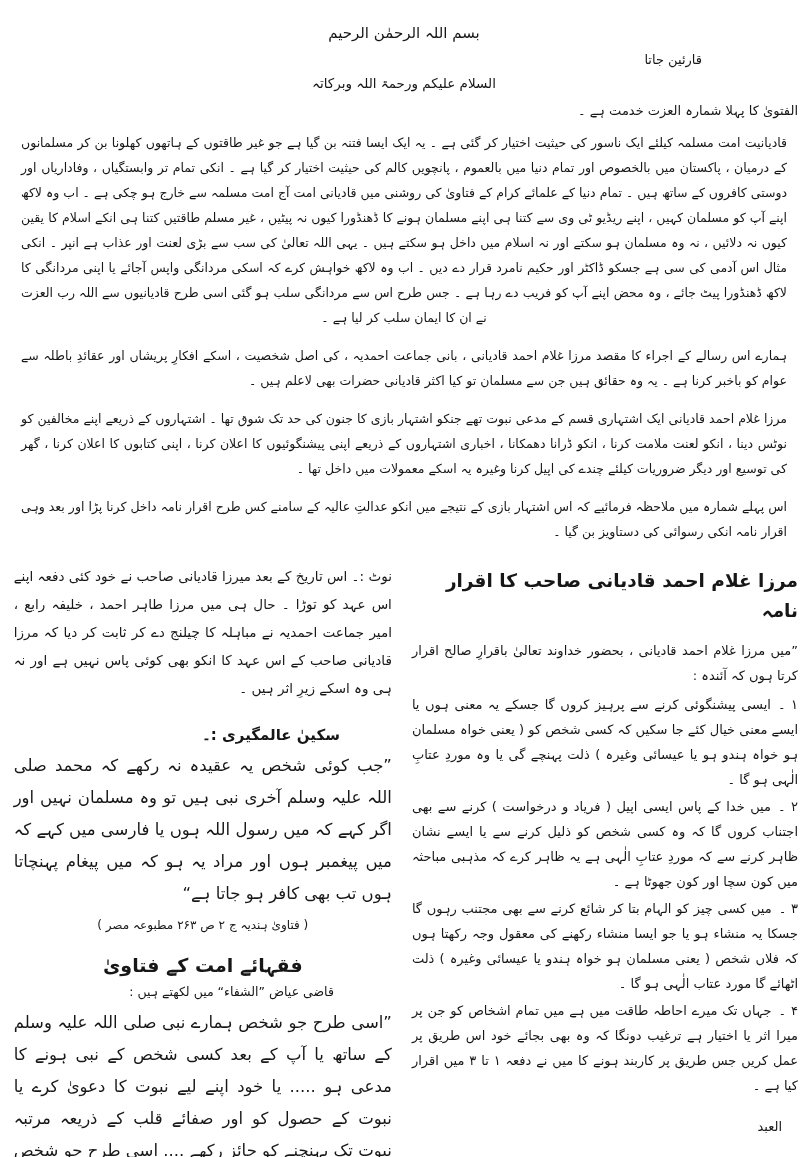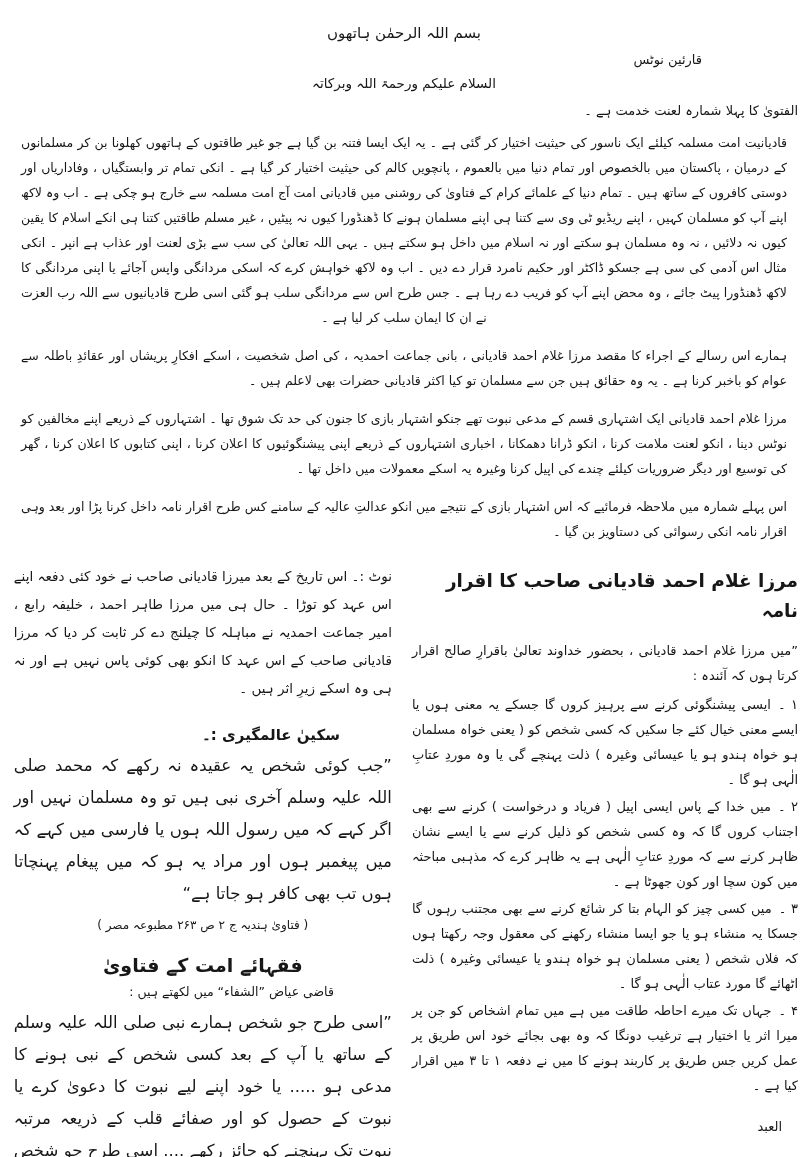--- a/index.html
+++ b/index.html
@@ -37,24 +37,24 @@
   .quote-large{font-size:16.5px;line-height:32px;text-align:justify;margin:0;}
   .citation{font-size:12px;text-align:center;margin:8px 0 0 0;}
   .fuqaha-heading{font-size:19px;font-weight:bold;text-align:center;margin:22px 0 8px 0;}
   .qazi-line{font-size:12.5px;padding-right:58px;margin:0 0 8px 0;}
 </style>
 </head>
 <body>
 
 <div class="page">
 
-  <p class="bismillah">بسم اللہ الرحمٰن ہاتھوں</p>
-  <p class="readers">قارئین نوٹس</p>
+  <p class="bismillah">بسم اللہ الرحمٰن الرحیم</p>
+  <p class="readers">قارئین جاتا</p>
   <p class="salaam">السلام علیکم ورحمۃ اللہ وبرکاتہ</p>
-  <p class="first-issue">الفتویٰ کا پہلا شمارہ لعنت خدمت ہے ۔</p>
+  <p class="first-issue">الفتویٰ کا پہلا شمارہ العزت خدمت ہے ۔</p>
 
   <div class="lead">
     <p class="p1">قادیانیت امت مسلمہ کیلئے ایک ناسور کی حیثیت اختیار کر گئی ہے ۔ یہ ایک ایسا فتنہ بن گیا ہے جو غیر طاقتوں کے ہاتھوں کھلونا بن کر مسلمانوں کے درمیان ، پاکستان میں بالخصوص اور تمام دنیا میں بالعموم ، پانچویں کالم کی حیثیت اختیار کر گیا ہے ۔ انکی تمام تر وابستگیاں ، وفاداریاں اور دوستی کافروں کے ساتھ ہیں ۔ تمام دنیا کے علمائے کرام کے فتاویٰ کی روشنی میں قادیانی امت آج امت مسلمہ سے خارج ہو چکی ہے ۔ اب وہ لاکھ اپنے آپ کو مسلمان کہیں ، اپنے ریڈیو ٹی وی سے کتنا ہی اپنے مسلمان ہونے کا ڈھنڈورا کیوں نہ پیٹیں ، غیر مسلم طاقتیں کتنا ہی انکے اسلام کا یقین کیوں نہ دلائیں ، نہ وہ مسلمان ہو سکتے اور نہ اسلام میں داخل ہو سکتے ہیں ۔ یہی اللہ تعالیٰ کی سب سے بڑی لعنت اور عذاب ہے انپر ۔ انکی مثال اس آدمی کی سی ہے جسکو ڈاکٹر اور حکیم نامرد قرار دے دیں ۔ اب وہ لاکھ خواہش کرے کہ اسکی مردانگی واپس آجائے یا اپنی مردانگی کا لاکھ ڈھنڈورا پیٹ جائے ، وہ محض اپنے آپ کو فریب دے رہا ہے ۔ جس طرح اس سے مردانگی سلب ہو گئی اسی طرح قادیانیوں سے اللہ رب العزت نے ان کا ایمان سلب کر لیا ہے ۔</p>
     <p>ہمارے اس رسالے کے اجراء کا مقصد مرزا غلام احمد قادیانی ، بانی جماعت احمدیہ ، کی اصل شخصیت ، اسکے افکارِ پریشاں اور عقائدِ باطلہ سے عوام کو باخبر کرنا ہے ۔ یہ وہ حقائق ہیں جن سے مسلمان تو کیا اکثر قادیانی حضرات بھی لاعلم ہیں ۔</p>
     <p>مرزا غلام احمد قادیانی ایک اشتہاری قسم کے مدعی نبوت تھے جنکو اشتہار بازی کا جنون کی حد تک شوق تھا ۔ اشتہاروں کے ذریعے اپنے مخالفین کو نوٹس دینا ، انکو لعنت ملامت کرنا ، انکو ڈرانا دھمکانا ، اخباری اشتہاروں کے ذریعے اپنی پیشنگوئیوں کا اعلان کرنا ، اپنی کتابوں کا اعلان کرنا ، گھر کی توسیع اور دیگر ضروریات کیلئے چندے کی اپیل کرنا وغیرہ یہ اسکے معمولات میں داخل تھا ۔</p>
     <p>اس پہلے شمارہ میں ملاحظہ فرمائیے کہ اس اشتہار بازی کے نتیجے میں انکو عدالتِ عالیہ کے سامنے کس طرح اقرار نامہ داخل کرنا پڑا اور بعد وہی اقرار نامہ انکی رسوائی کی دستاویز بن گیا ۔</p>
   </div>
 
   <div class="columns">
 

